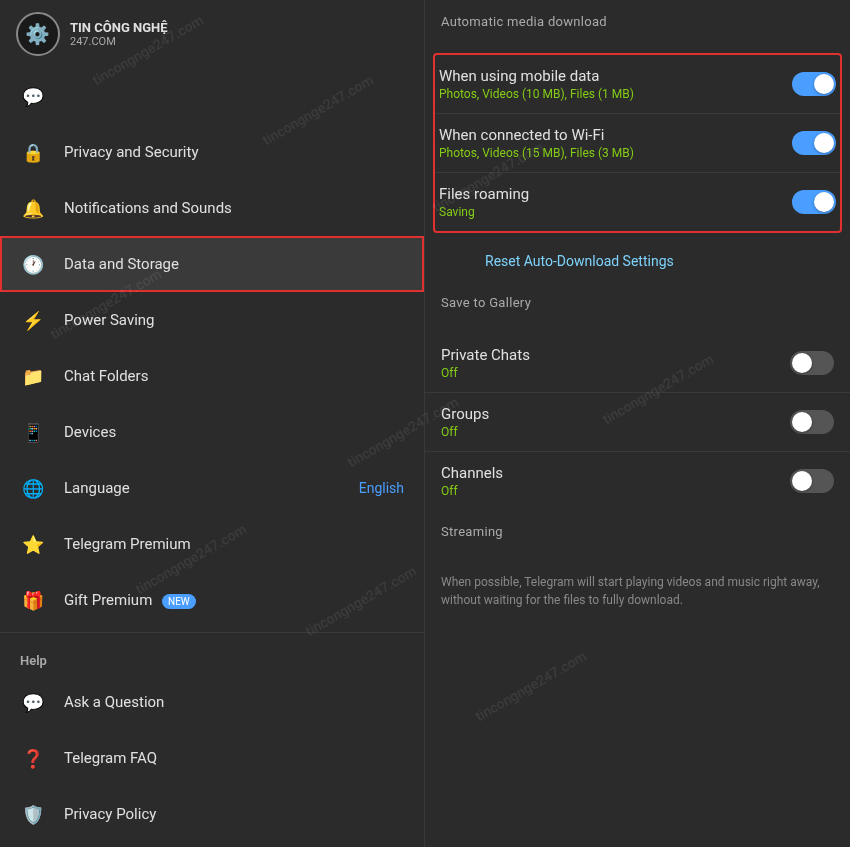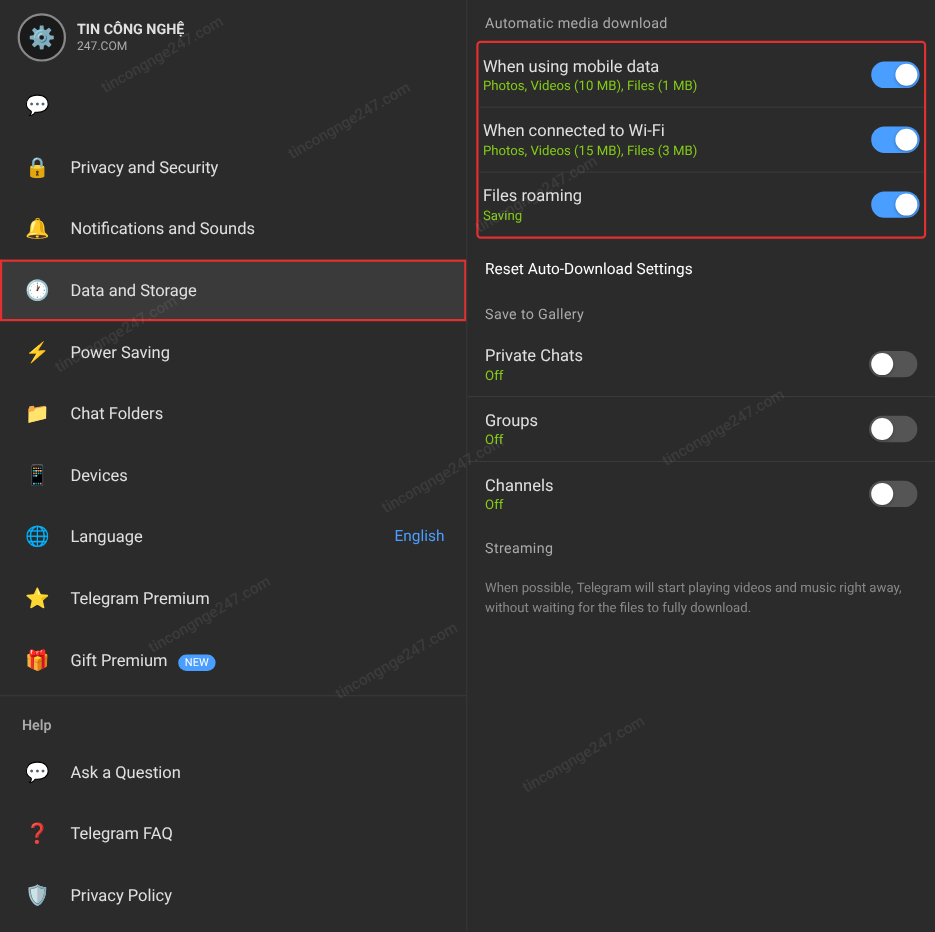--- a/index.html
+++ b/index.html
@@ -142,21 +142,21 @@
     
     .right-panel {
       width: 425px;
       background: #2b2b2b;
       display: flex;
       flex-direction: column;
       overflow-y: auto;
     }
 
     .section-title {
-      padding: 14px 16px 8px;
+      padding: 14px 16px 24px;
       font-size: 13px;
       color: #aaa;
       letter-spacing: 0.3px;
     }
 
     
     .highlight-box {
       margin: 0 8px 8px;
       border: 2px solid #e03030;
       border-radius: 4px;
@@ -210,22 +210,23 @@
       box-shadow: 0 1px 3px rgba(0,0,0,0.3);
     }
     .toggle.off .toggle-knob {
       right: auto;
       left: 2px;
     }
 
     .reset-link {
       padding: 12px 16px;
       font-size: 14px;
-      color: #ffffff;
+      color: #7dd3fc;
       cursor: pointer;
+      margin-left: 44px;
     }
 
     .plain-item {
       padding: 12px 16px;
       display: flex;
       align-items: center;
       justify-content: space-between;
       border-bottom: 1px solid #3a3a3a;
     }
     .plain-item:last-child {

